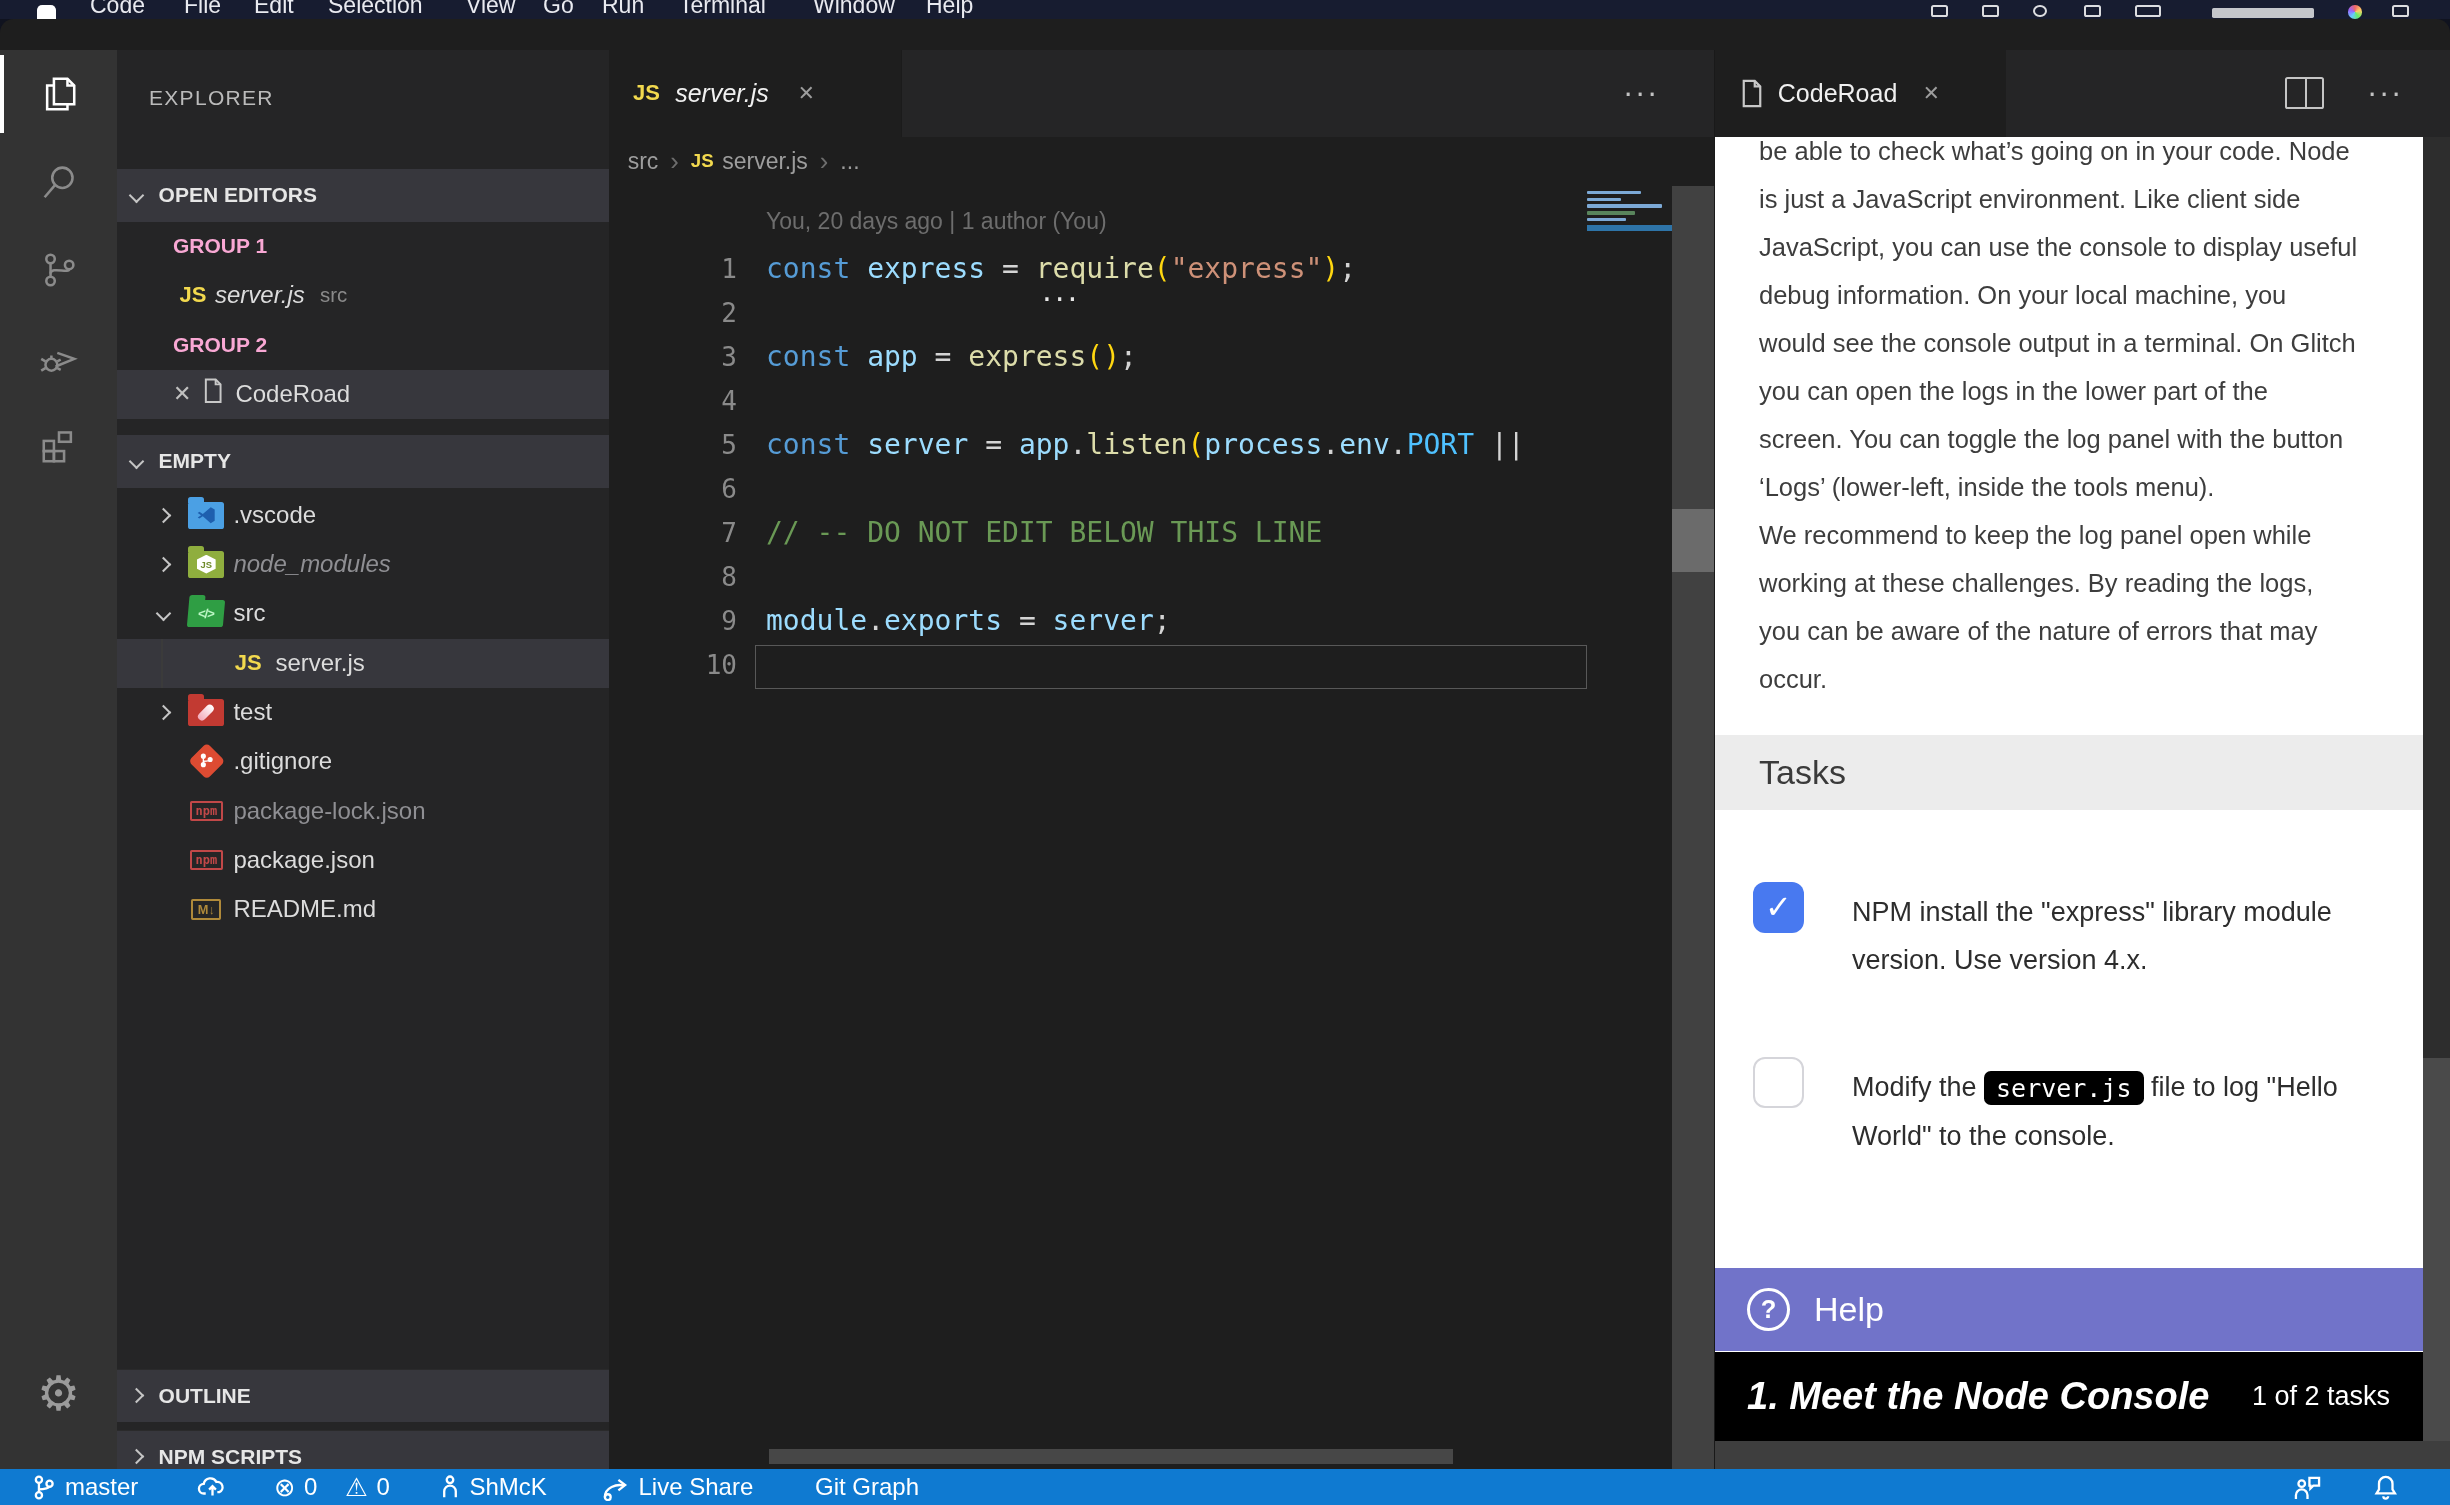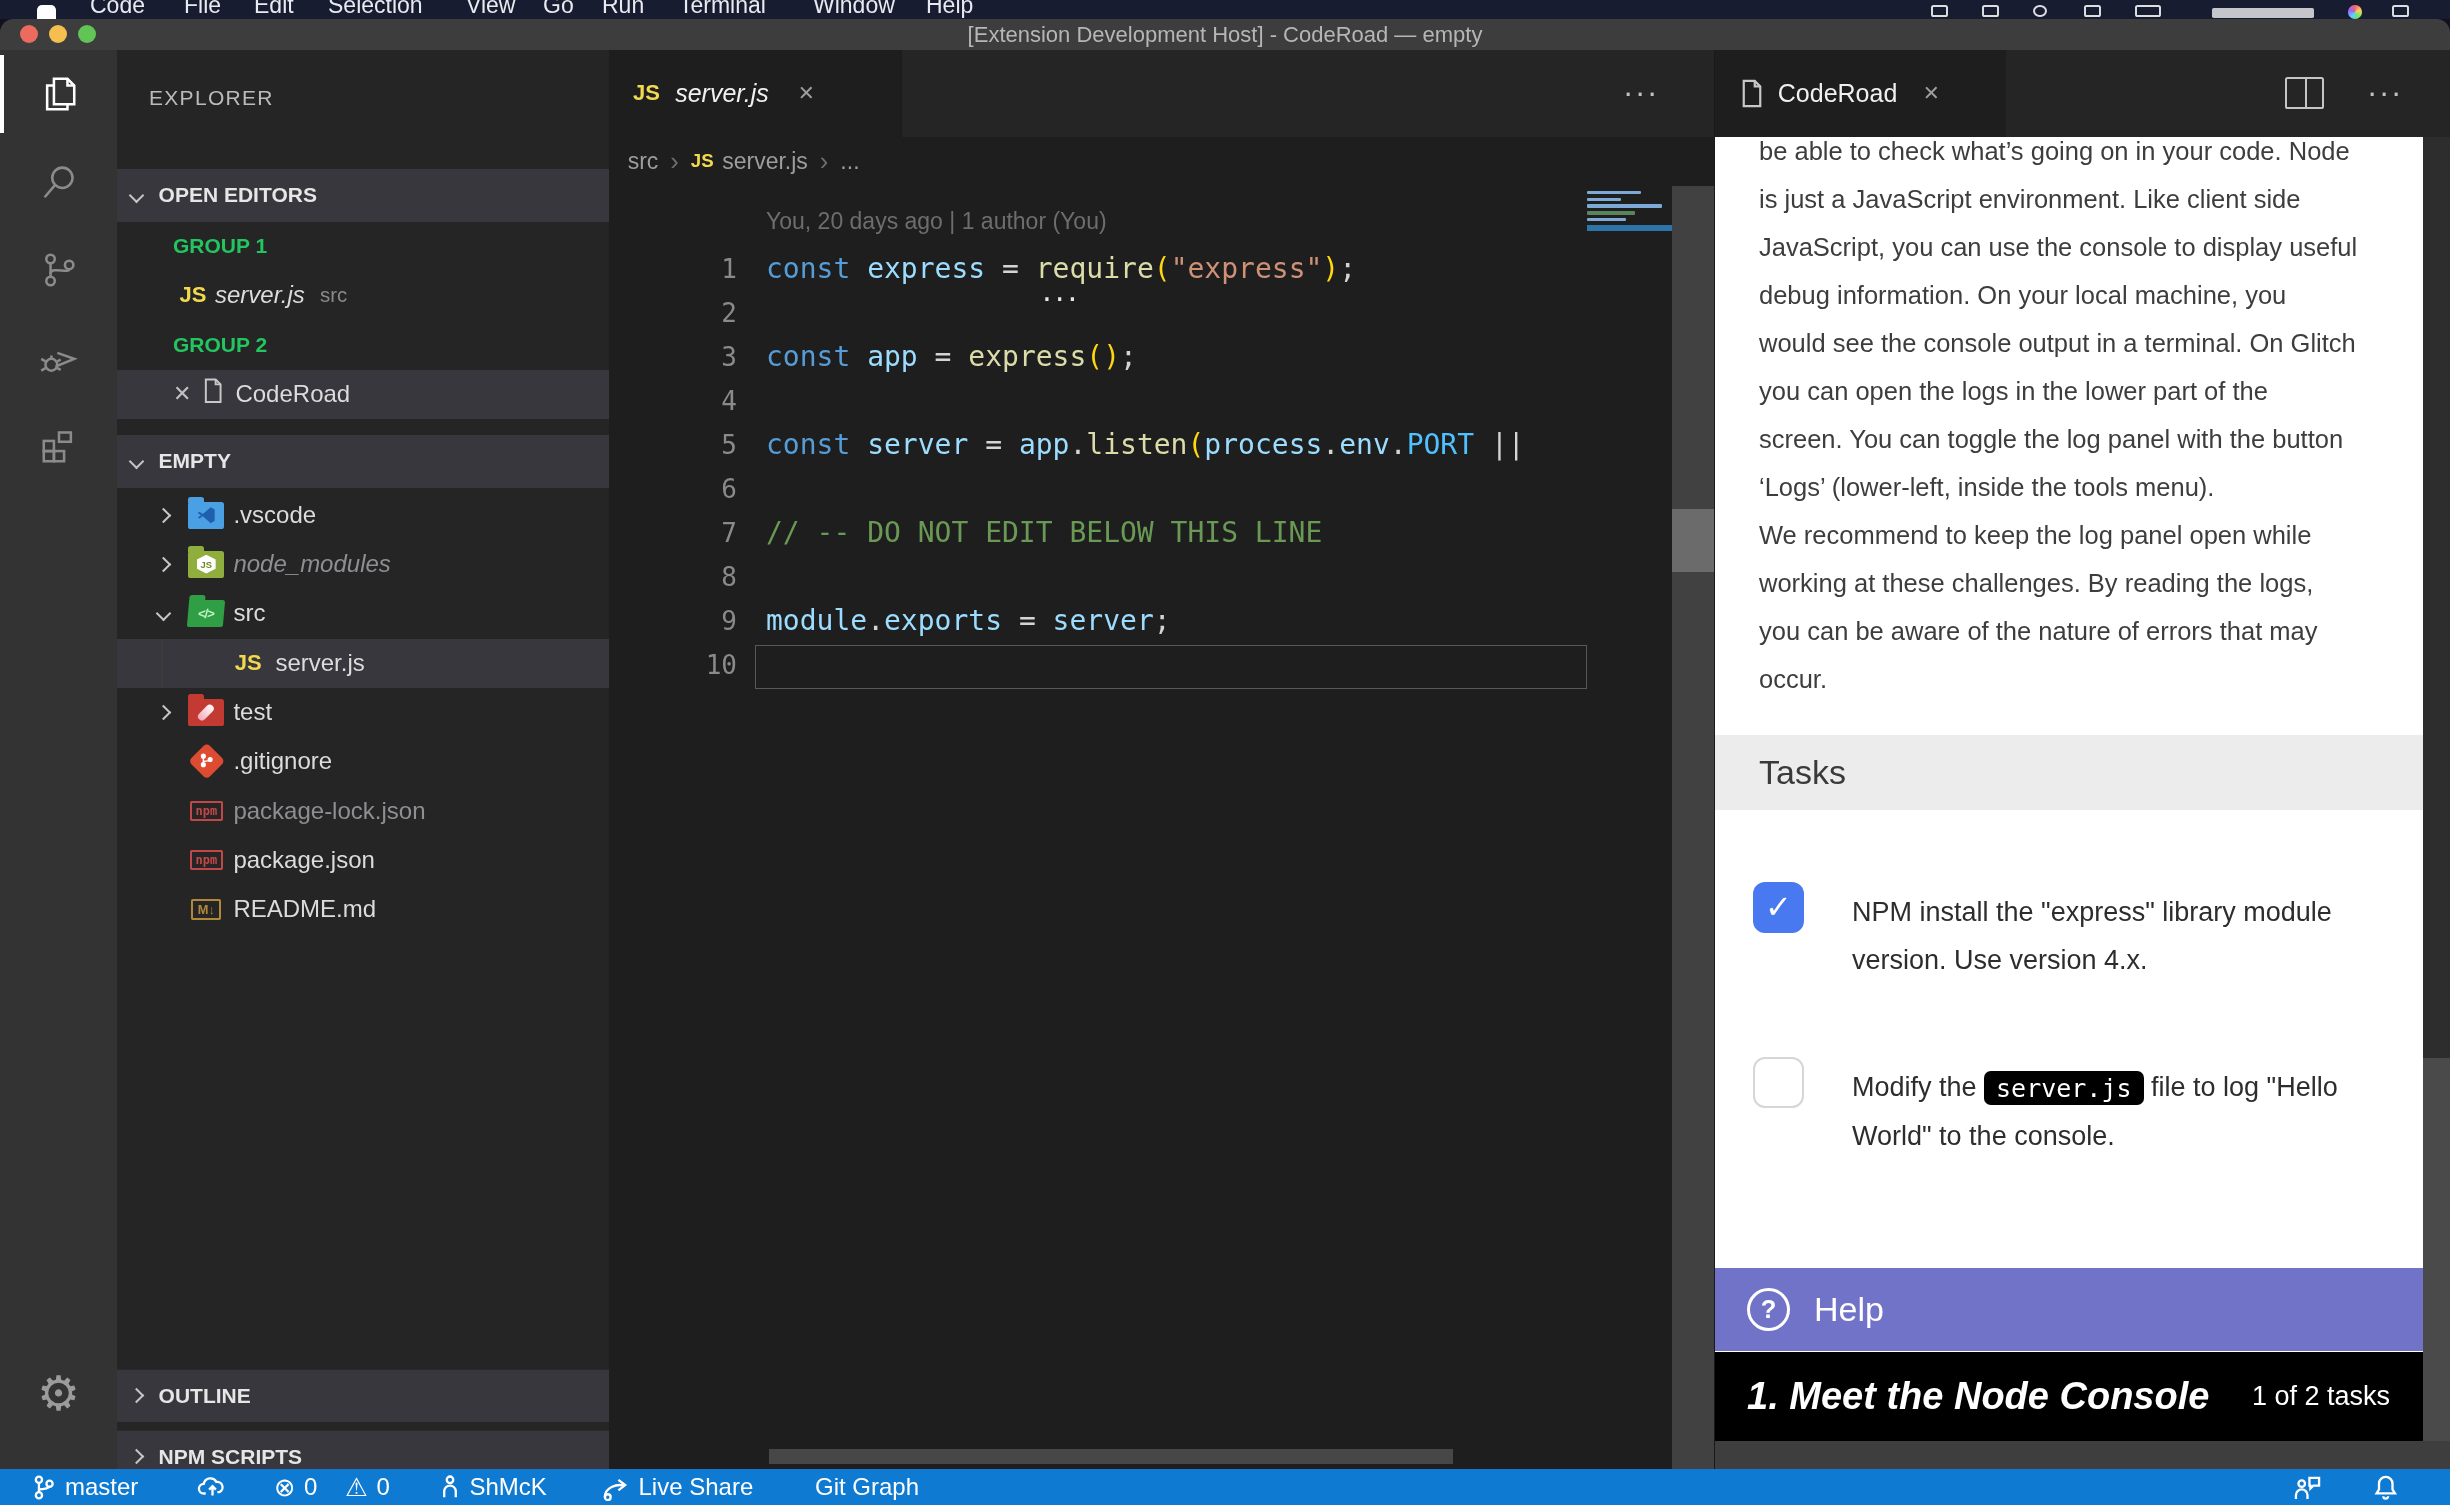--- a/index.html
+++ b/index.html
@@ -35,21 +35,21 @@
 
   
   #sidebar { position:absolute; left:117px; top:31px; width:492px; height:1419px; background:#252526; overflow:hidden; }
   #sb-title { position:absolute; left:32px; top:36px; color:#bbbbbb; font-size:21px; letter-spacing:1.3px; }
   .sec-head { position:absolute; left:0; width:492px; height:53px; background:#37373d;
               display:flex; align-items:center; color:#e6e6e6; font-weight:bold; font-size:21px; }
   .row { position:absolute; left:0; width:492px; height:49px; display:flex; align-items:center;
          color:#dcdcdc; font-size:24px; }
   .row.sel { background:#37373d; }
   .row.dim .lbl { color:#8f8f93; }
-  .group-lbl { font-weight:bold; color:#22c55e; font-size:21px; padding-left:56px; }
+  .group-lbl { font-weight:bold; color:#f9a8d4; font-size:21px; padding-left:56px; }
   .chev { width:11px; height:11px; border-right:2.2px solid #c5c5c5; border-bottom:2.2px solid #c5c5c5;
           display:inline-block; flex:none; }
   .chev.right { transform:rotate(-45deg); }
   .chev.down  { transform:rotate(45deg); }
   .sec-head .chev { margin-left:13.6px; margin-right:17px; }
   .ico-slot { width:44px; flex:none; display:flex; justify-content:center; align-items:center; }
   .jsicon { color:#f2d94e; font-weight:bold; font-size:22px; font-style:normal; }
   .italic { font-style:italic; }
   .desc { color:#8a8a8a; font-size:20.4px; margin-left:15.3px; }
   .closex { color:#c0c0c0; font-size:22px; }
@@ -163,26 +163,20 @@
     <span class="mb-ico" style="left:2084px"></span>
     <span class="mb-ico" style="left:2135px;width:25.5px"></span>
     <span class="mb-ico" style="left:2212px;width:102px;border:none;background:rgba(255,255,255,.75);height:10.2px;top:7.7px;border-radius:1.7px"></span>
     <span class="mb-dot" style="left:2348px"></span>
     <span class="mb-ico" style="left:2392px"></span>
   </span>
 </div>
 
 <div id="window">
 
-  <div id="titlebar">
-    <span class="light" style="left:20.4px;background:#ed6a5f"></span>
-    <span class="light" style="left:49px;background:#f4bf50"></span>
-    <span class="light" style="left:78px;background:#61c455"></span>
-    <span class="t-title">[Extension Development Host] - CodeRoad — empty</span>
-  </div>
 
   <div id="activitybar">
     <div id="act-items">
         <div class="act-item active">
           <svg width="44" height="44" viewBox="0 0 52 52">
             <path d="M20 8 h16 l8 8 v22 h-24 z"></path>
             <path d="M36 8 v8 h8"></path>
             <path d="M20 16 h-8 v28 h24 v-6"></path>
           </svg>
         </div>

